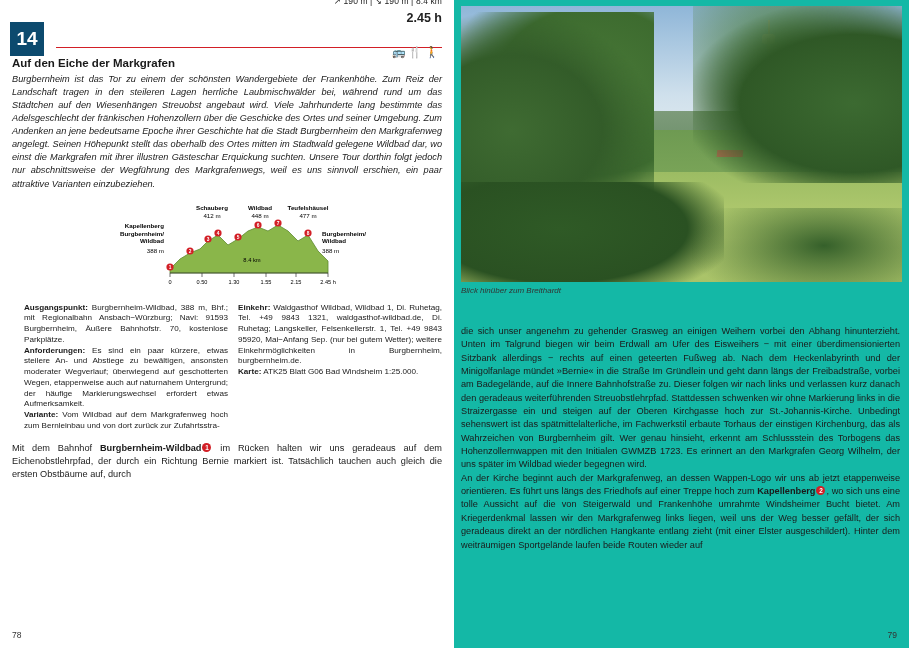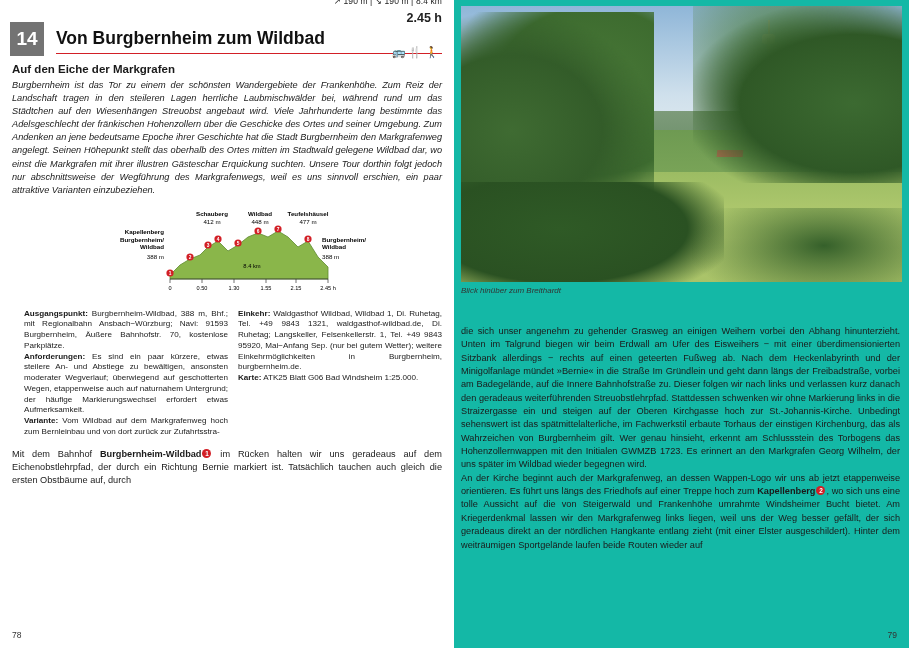--- a/index.html
+++ b/index.html
@@ -40,21 +40,21 @@
     font-size: 8px;
     font-weight: bold;
     letter-spacing: .5px;
     padding: 2px 7px 2px 6px;
     font-family: Liberation Serif, serif;
   }
   .num-badge {
     position: absolute;
     left: 10px; top: 22px;
     width: 34px; height: 34px;
-    background: #737373;
+    background: #0c4a6e;
     color: #fff;
     font-size: 19px;
     font-weight: bold;
     display: flex; align-items: center; justify-content: center;
   }
   .title-row {
     margin-left: 44px;
     padding-top: 20px;
     min-height: 40px;
     border-bottom: 1.6px solid #d21f26;
@@ -228,21 +228,20 @@
 
 <div class="page">
 
   <div class="left-page">
 
     <div class="hdr">
       <div class="top-badge">TOP</div>
       <div class="num-badge">14</div>
 
       <div class="title-row">
-        <div class="route-title">Von Burgbernheim zum Wildbad</div>
         <div class="stats">
           <div class="line1">↗ 190 m | ↘ 190 m | 8.4 km</div>
           <div class="duration">2.45 h</div>
         </div>
         <div class="icons-row">
           <span>🚌</span><span>🍴</span><span>🚶</span>
         </div>
       </div>
     </div>
 

